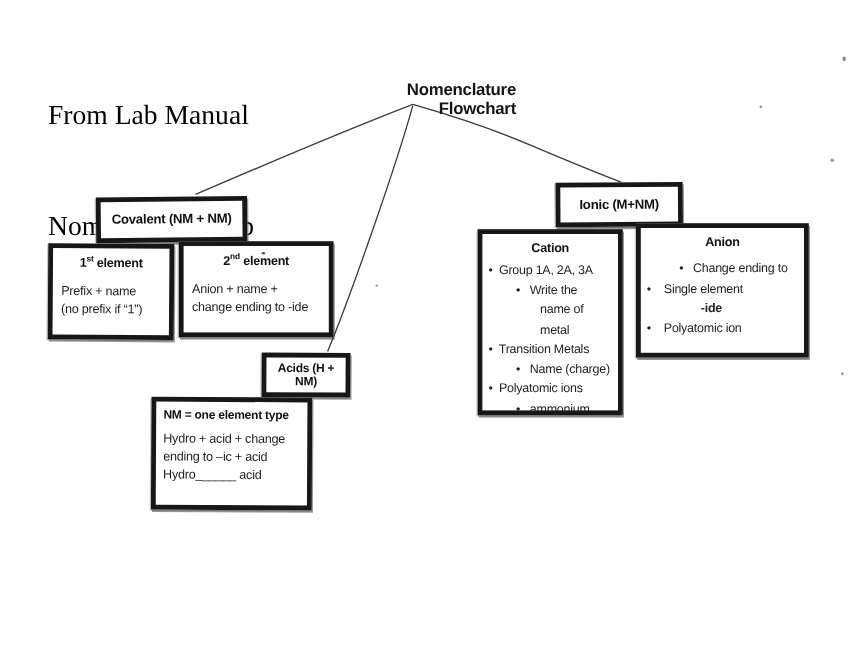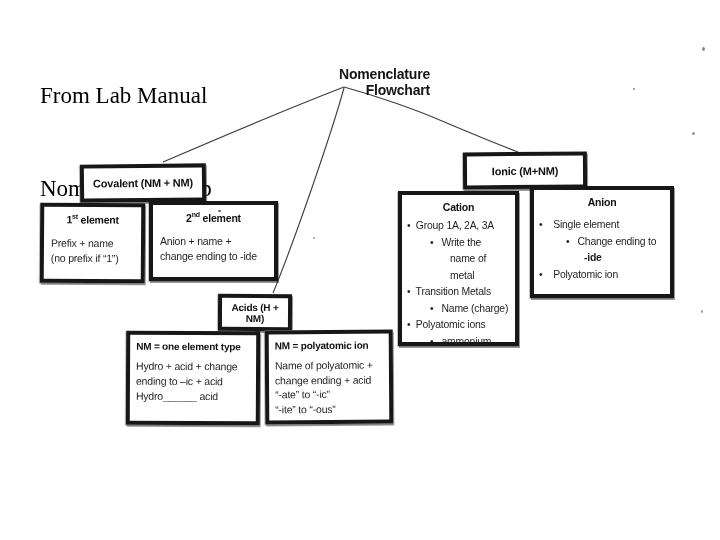--- a/index.html
+++ b/index.html
@@ -24,21 +24,21 @@
   
   .box{
     position:absolute;box-sizing:border-box;background:#fff;
     border:4px solid #171717;
     box-shadow:1px 2px 0 rgba(25,25,25,.45), -1px 1px 0 rgba(25,25,25,.25);
   }
   .top-box{display:flex;align-items:center;justify-content:center;text-align:center;}
   .top-label{font-weight:bold;color:#101010;letter-spacing:-0.2px;white-space:pre-wrap;}
   .covalent{left:80px;top:164px;width:126px;height:38px;transform:rotate(-0.6deg);}
   .covalent .top-label{font-size:11px;}
-  .ionic{left:463px;top:152px;width:124px;height:37px;transform:rotate(-0.4deg);}
+  .ionic{left:463px;top:152px;width:106px;height:37px;transform:rotate(-0.4deg);}
   .ionic .top-label{font-size:11px;}
   .acids{left:218px;top:294px;width:74px;height:37px;transform:rotate(0.3deg);}
   .acids .top-label{font-size:10px;}
   .first{left:40px;top:203px;width:105px;height:80px;transform:rotate(0.4deg);}
   .second{left:149px;top:201px;width:129px;height:80px;}
   .cation{left:398px;top:191px;width:121px;height:155px;}
   .anion{left:530px;top:186px;width:144px;height:112px;}
   .nm-one{left:126px;top:331px;width:134px;height:94px;transform:rotate(0.3deg);}
   .nm-poly{left:265px;top:330px;width:128px;height:94px;transform:rotate(-0.4deg);}
   .hdr{
@@ -116,49 +116,40 @@
       <div class="ln l0">•  Transition Metals</div>
       <div class="ln l1">•   Name (charge)</div>
       <div class="ln l0">•  Polyatomic ions</div>
       <div class="ln l1">•   ammonium</div>
     </div>
   </div>
 
   <div class="box anion">
     <div class="hdr center">Anion</div>
     <div class="body-block tight" style="margin-top:9px;">
+      <div class="ln l1">•   Change ending to</div>
       <div class="ln l0">•    Single element</div>
-      <div class="ln l1">•   Change ending to</div>
       <div class="ln l1c">-ide</div>
       <div class="ln l0">•    Polyatomic ion</div>
     </div>
   </div>
 
   <div class="box top-box acids">
     <div class="top-label">Acids (H + NM)</div>
   </div>
 
   <div class="box nm-one">
     <div class="hdr left">NM = one element type</div>
     <div class="body-block nm">
       <div class="ln">Hydro + acid + change</div>
       <div class="ln">ending to –ic + acid</div>
       <div class="ln">Hydro______ acid</div>
     </div>
   </div>
 
-  <div class="box nm-poly">
-    <div class="hdr left">NM = polyatomic ion</div>
-    <div class="body-block nm">
-      <div class="ln">Name of polyatomic +</div>
-      <div class="ln">change ending + acid</div>
-      <div class="ln">“-ate” to “-ic”</div>
-      <div class="ln">“-ite” to “-ous”</div>
-    </div>
-  </div>
 
   <div class="speck" style="left:702px;top:47px;width:3px;height:4px;"></div>
   <div class="speck" style="left:633px;top:88px;width:2px;height:2px;"></div>
   <div class="speck" style="left:692px;top:132px;width:3px;height:3px;background:#999;"></div>
   <div class="speck" style="left:218px;top:210px;width:3px;height:2px;background:#555;"></div>
   <div class="speck" style="left:313px;top:237px;width:2px;height:2px;background:#9a9a9a;"></div>
   <div class="speck" style="left:701px;top:310px;width:2px;height:3px;background:#9a9a9a;"></div>
 
 </div>
 

